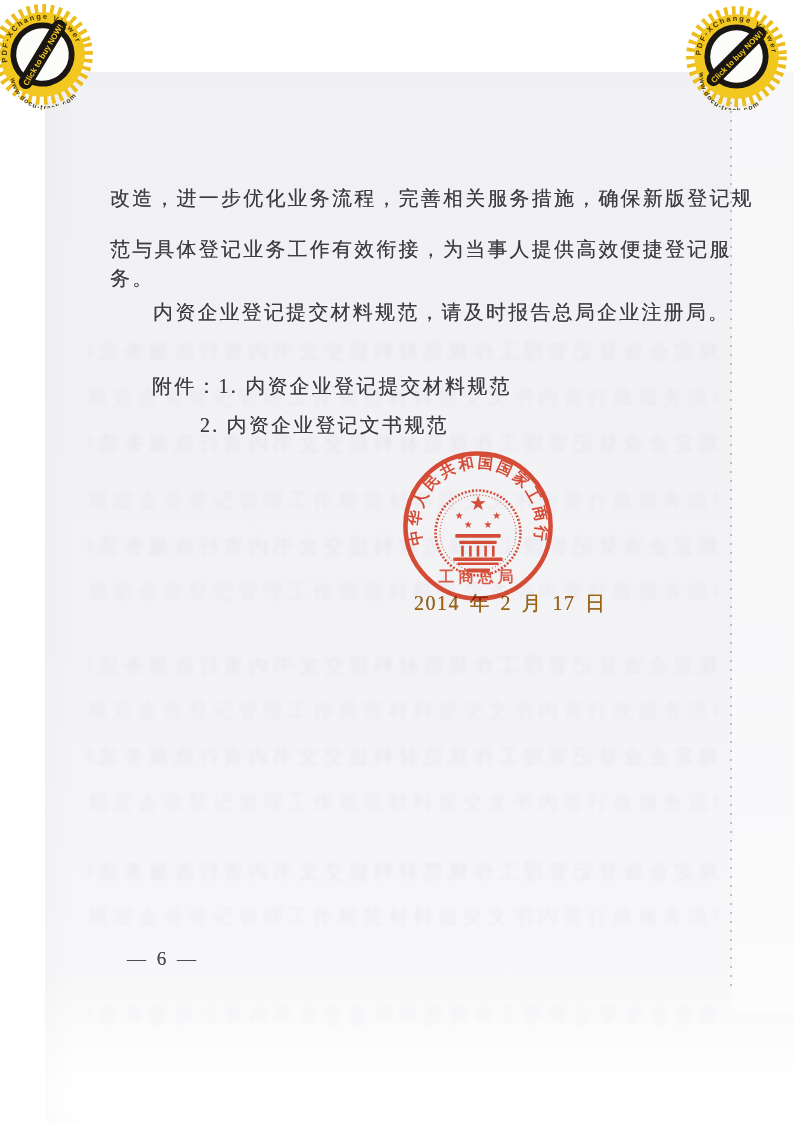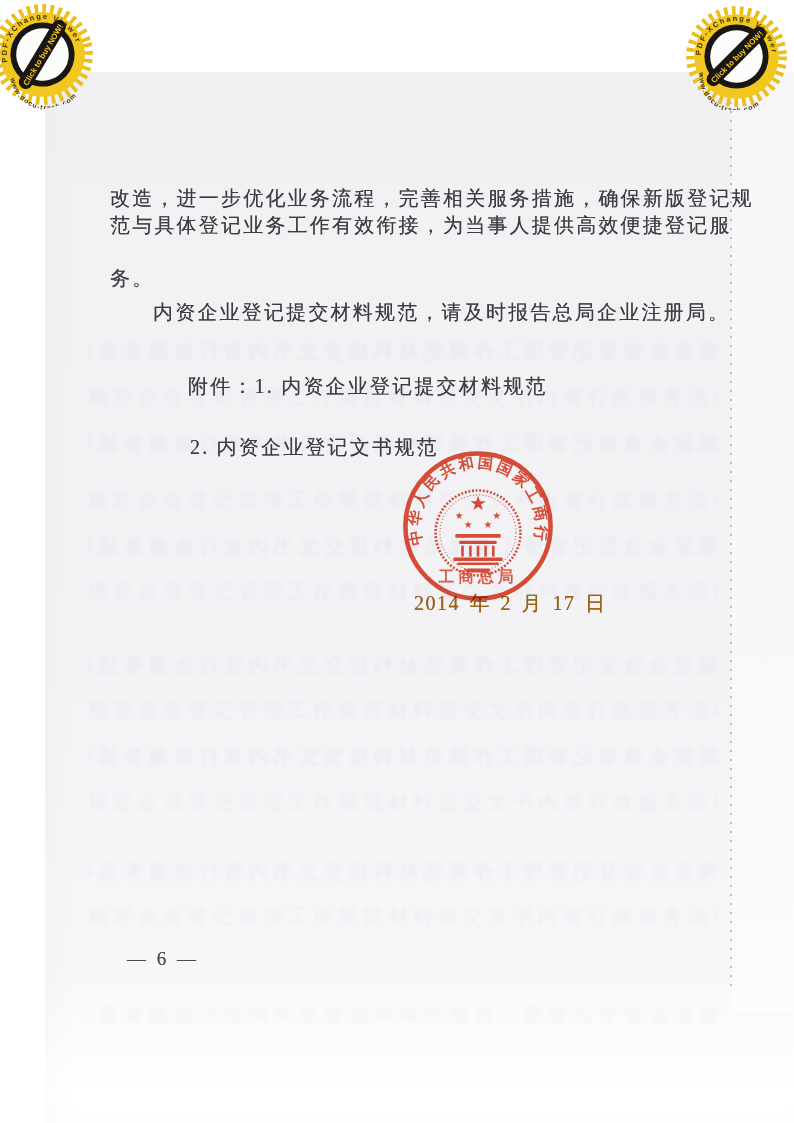--- a/index.html
+++ b/index.html
@@ -37,25 +37,25 @@
   .bleed:nth-child(7){top:652px;} .bleed:nth-child(8){top:697px;}
   .bleed:nth-child(9){top:743px;} .bleed:nth-child(10){top:789px;}
   .bleed:nth-child(11){top:858px;} .bleed:nth-child(12){top:903px;}
   .bleed:nth-child(13){top:1002px; filter:blur(2.5px); opacity:0.04;}
   
   .line {
     position:absolute; z-index:3; font-size:20px; letter-spacing:2.2px;
     color:#3d3d41; white-space:nowrap; text-shadow:0 0 0.6px rgba(70,70,74,0.75);
   }
   .l1 { left:110px; top:185px; }
-  .l2 { left:110px; top:212px; }
+  .l2 { left:110px; top:236px; }
   .l3 { left:110px; top:265px; }
   .p2 { left:153px; top:299px; }
-  .att1 { left:152px; top:373px;margin-left:36px; }
-  .att2 { left:190px; top:412px;margin-top:22px; }
+  .att1 { left:152px; top:373px; }
+  .att2 { left:200px; top:412px; }
   .date { left:414px; top:590px; letter-spacing:1.5px; word-spacing:3px; color:#a16207; z-index:3; }
   .pagenum { left:127px; top:948px; font-size:19px; letter-spacing:3px; color:#4a4a4f; }
   
   .seal {
     position:absolute; left:399px; top:447px; width:158px; height:158px; z-index:4;
     mix-blend-mode:multiply; opacity:0.95; filter:blur(0.3px);
   }
   .seal text { font-family:"Liberation Serif","DejaVu Serif",serif; }
   
   .stamp { position:absolute; width:107px; height:107px; z-index:6; }

